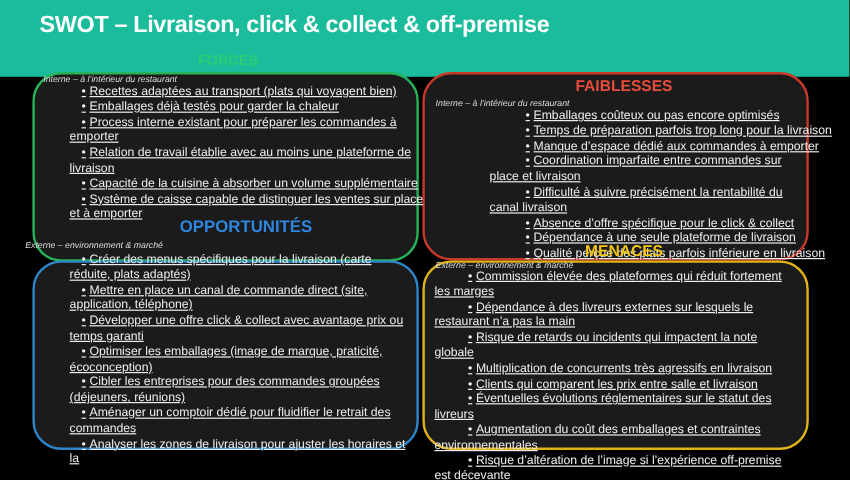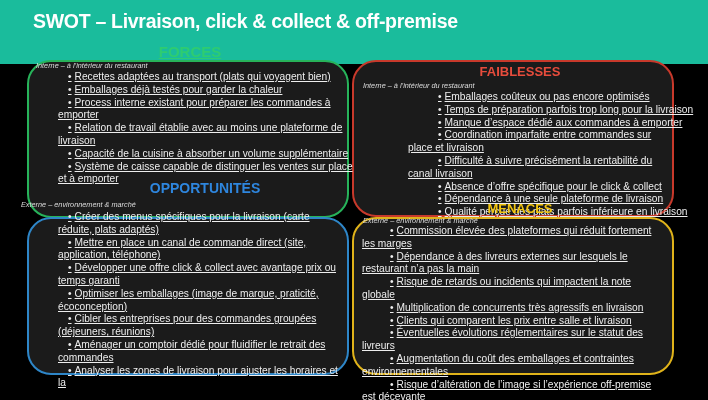--- a/index.html
+++ b/index.html
@@ -5,21 +5,21 @@
   html, body { margin:0; padding:0; }
   body { width:708px; height:400px; background:#000; position:relative; overflow:hidden; font-family:"Liberation Sans", sans-serif; }
   .header { position:absolute; left:0; top:0; width:708px; height:64px; background:#1abc9c; }
   .header-title { position:absolute; left:33px; top:10px; color:#fff; font-weight:bold; font-size:19.5px; letter-spacing:-0.3px; white-space:nowrap; }
   .box { position:absolute; background:#1b1b1b; border:2px solid; border-radius:24px; box-sizing:border-box; }
   .box-forces { left:27px; top:60px; width:322px; height:158px; border-color:#27b35a; }
   .box-faiblesses { left:352px; top:60px; width:322px; height:157px; border-color:#c8392b; }
   .box-opps { left:27px; top:217px; width:322px; height:158px; border-color:#2e86c8; }
   .box-menaces { left:352px; top:217px; width:322px; height:158px; border-color:#e0b31a; }
   .title { position:absolute; font-weight:bold; white-space:nowrap; text-align:center; }
-  .t-forces { left:140px; top:43px; width:100px; color:#2ecc71; font-size:15px;text-decoration:underline; }
+  .t-forces { left:140px; top:43px; width:100px; color:#2ecc71; font-size:12px; }
   .t-faiblesses { left:445px; top:64px; width:150px; color:#e74c3c; font-size:13px; }
   .t-opps { left:130px; top:180px; width:150px; color:#2e86de; font-size:14px; }
   .t-menaces { left:460px; top:201px; width:120px; color:#f1c40f; font-size:13px; }
   .sub { position:absolute; color:#ddd; font-style:italic; font-size:7.3px; white-space:nowrap; }
   .list { position:absolute; margin:0; padding:0; list-style:none; color:#eee; font-size:10.2px; line-height:12.8px; }
   .list li { padding:0; margin:0;text-decoration:underline; }
   .list li .bul { margin-right:3px; }
   .l-forces { left:68px; top:71px; width:285px; }
   .l-faiblesses { left:362px; top:91px; width:290px;margin-left:46px; }
   .l-opps { left:68px; top:211px; width:285px; }

